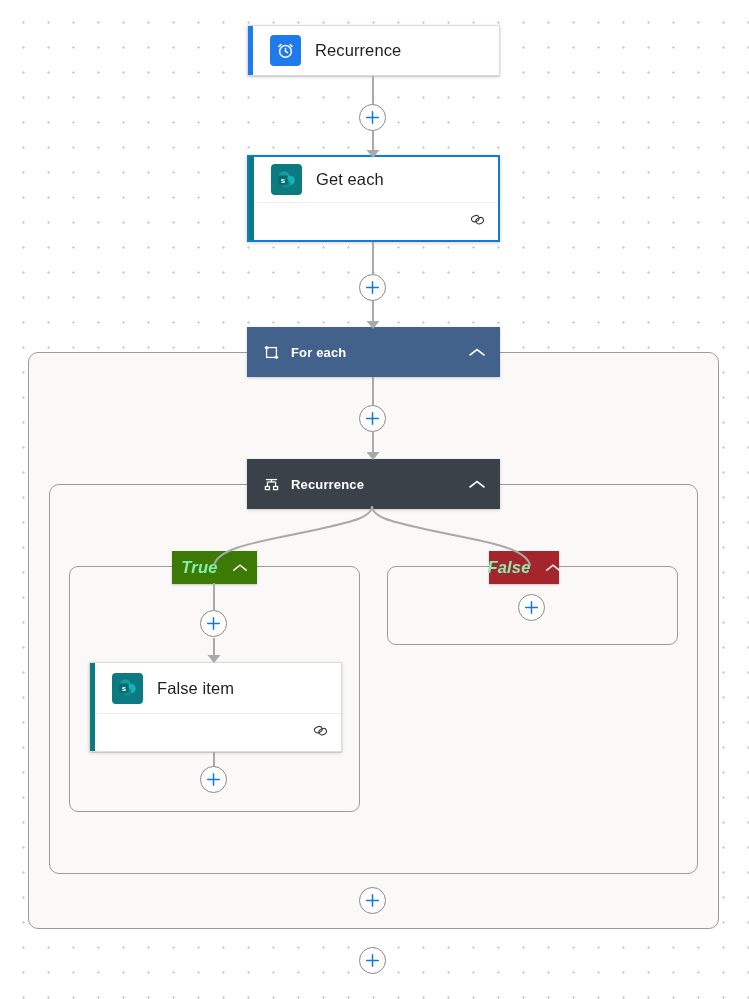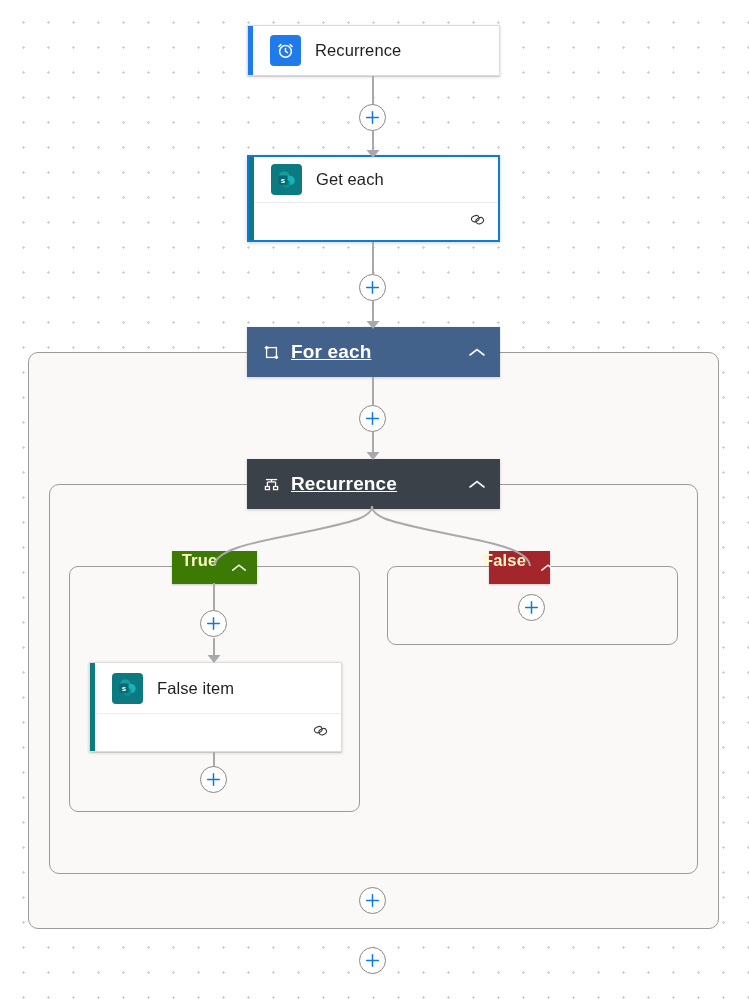--- a/index.html
+++ b/index.html
@@ -92,37 +92,38 @@
   .scope-head {
     position: absolute;
     display: flex;
     align-items: center;
     padding: 0 14px 0 16px;
     color: #ffffff;
     box-shadow: 0 1px 3px rgba(0,0,0,0.18);
   }
   .scope-head .sh-icon { margin-right: 11px; display: flex; align-items: center; }
   .scope-head .sh-title {
-    font-size: 19px;
+    font-size: 13px;
     font-weight: bold;
     letter-spacing: 0.15px;
     flex: 1;
     white-space: nowrap;
-    text-decoration: underline;
   }
   .chev { opacity: 0.95; display: flex; align-items: center; }
 
   
   .branch-label {
     position: absolute;
     display: flex;
+    align-items: center;
     justify-content: center;
     gap: 14px;
-    color: #fef9c3;
+    color: #86efac;
     box-shadow: 0 1px 2px rgba(0,0,0,0.20);
+    font-style: italic;
   }
   .branch-label .bl-text {
     font-size: 16.5px;
     font-weight: bold;
     letter-spacing: 0.2px;
   }
 
   
   .plus-btn {
     position: absolute;
@@ -286,21 +287,21 @@
 
   <div class="branch-label" style="left:172px; top:551px; width:85px; height:33px; background:#3c7a05;">
     <span class="bl-text">True</span>
     <span class="chev">
       <svg width="16" height="10" viewBox="0 0 16 10" fill="none" stroke="#ffffff" stroke-width="1.6" stroke-linecap="round">
         <path d="M1.8 7.2 L8 2.2 L14.2 7.2"></path>
       </svg>
     </span>
   </div>
 
-  <div class="branch-label" style="left:489px; top:551px; width:61px; height:33px; background:#a4262c;">
+  <div class="branch-label" style="left:489px; top:551px; width:70px; height:33px; background:#a4262c;">
     <span class="bl-text">False</span>
     <span class="chev">
       <svg width="16" height="10" viewBox="0 0 16 10" fill="none" stroke="#ffffff" stroke-width="1.6" stroke-linecap="round">
         <path d="M1.8 7.2 L8 2.2 L14.2 7.2"></path>
       </svg>
     </span>
   </div>
 
   <div class="card" style="left:89px; top:662px; width:253px; height:90px;">
     <div class="card-accent" style="background:#0c7b81;"></div>

